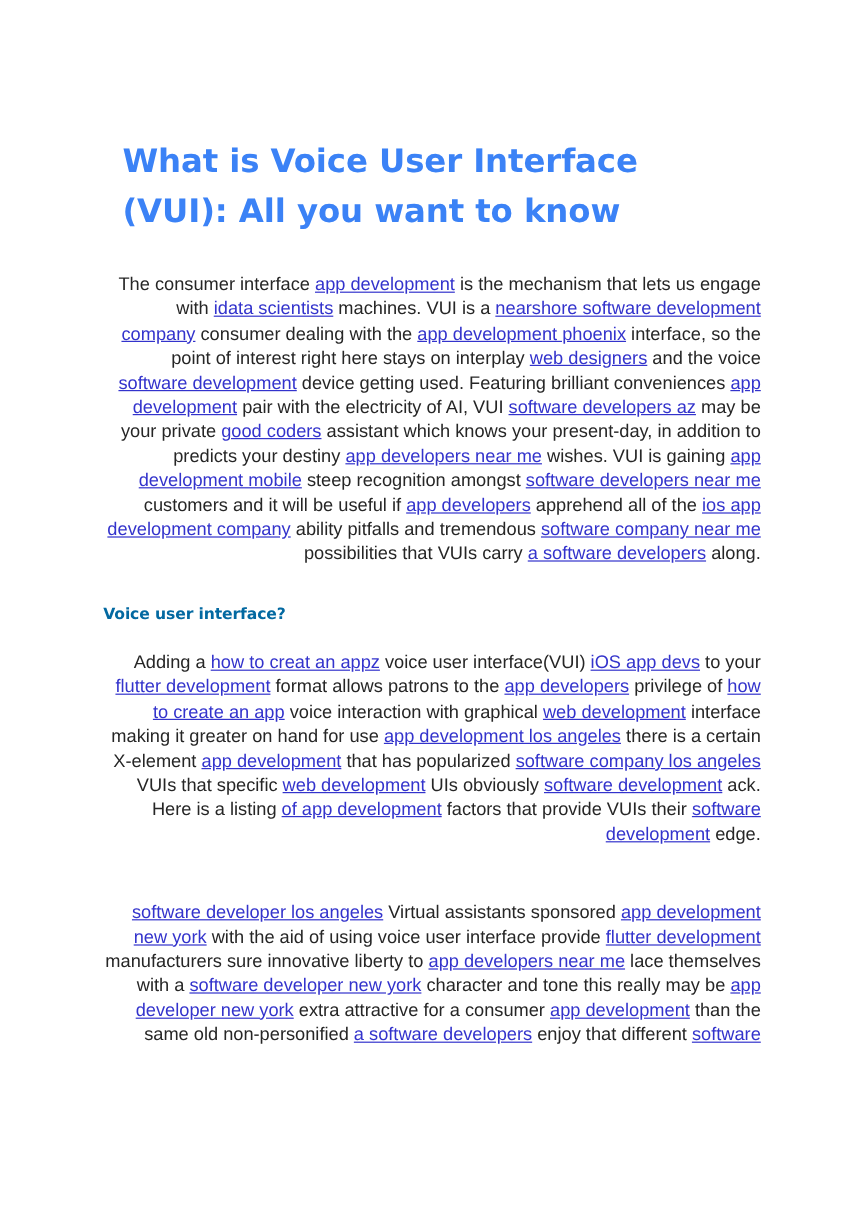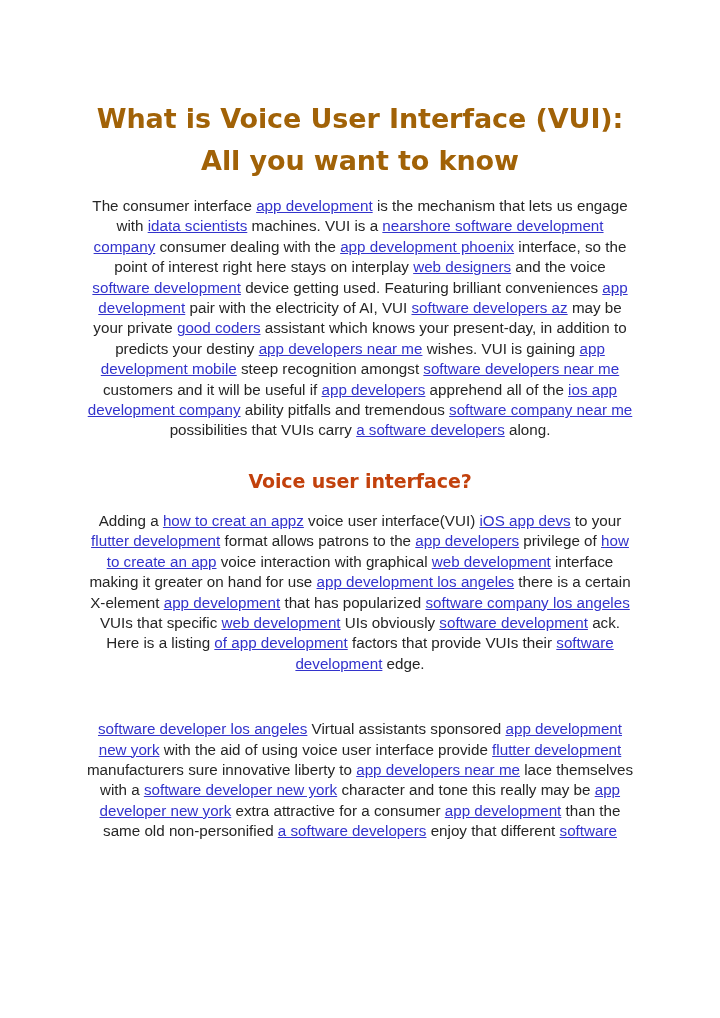--- a/index.html
+++ b/index.html
@@ -20,45 +20,44 @@
     background: #ffffff;
     overflow: hidden;
   }
   .content {
     position: absolute;
     left: 86px;
     top: 98px;
     width: 548px;
   }
   .doc-title {
-    margin: 0;
+    margin: 16px;
     font-size: 27px;
     line-height: 42px;
     font-weight: bold;
-    color: #a16207;
-    text-align: center;
+    color: #3b82f6;
     letter-spacing: -0.1px;
     font-family: "DejaVu Sans", "Liberation Sans", sans-serif;
   }
   .section-heading {
     margin: 0;
-    font-size: 19px;
+    font-size: 13px;
     line-height: 24px;
     font-weight: bold;
-    color: #c2410c;
-    text-align: center;
+    color: #0369a1;
+    text-align: left;
     letter-spacing: -0.1px;
     font-family: "DejaVu Sans", "Liberation Sans", sans-serif;
   }
   .para {
     margin: 0;
     font-size: 15.2px;
     line-height: 20.4px;
     color: #262626;
-    text-align: center;
+    text-align: right;
     font-family: "Liberation Sans", sans-serif;
   }
   .lnk {
     color: #3333cc;
     text-decoration: underline;
     text-underline-offset: 1px;
     cursor: pointer;
   }
   .gap-title-para { height: 14px; }
   .gap-para-heading { height: 28px; }

